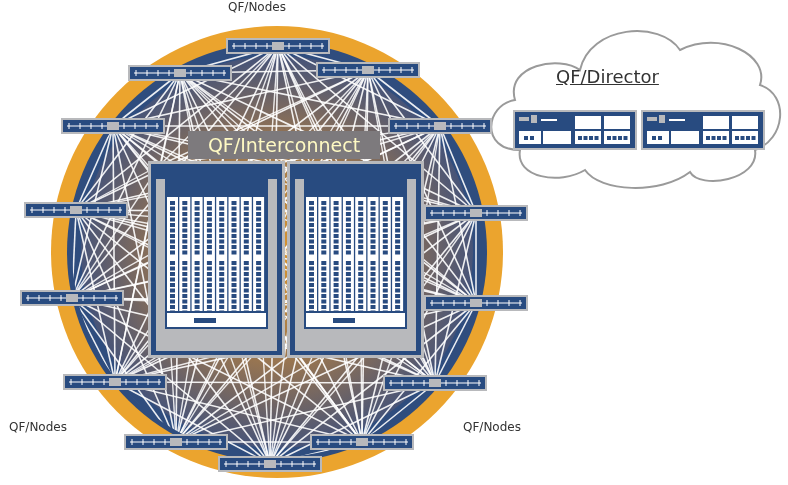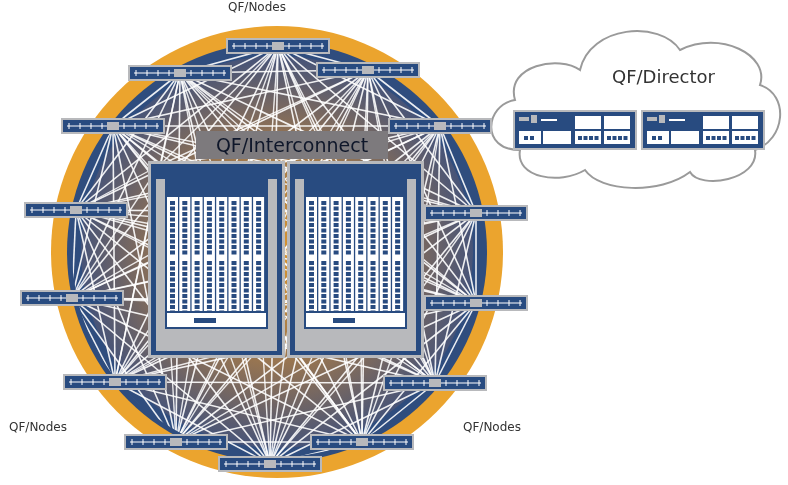--- a/index.html
+++ b/index.html
@@ -1,19 +1,19 @@
 <!DOCTYPE html>
 <html><head>
 <meta charset="utf-8">
 <style>
   html,body{margin:0;padding:0;background:#ffffff;}
   body{width:788px;height:485px;position:relative;overflow:hidden;font-family:"DejaVu Sans","Liberation Sans",sans-serif;}
   #stage{position:absolute;left:0;top:0;width:788px;height:485px;}
   .label{position:absolute;font-size:12px;color:#333;white-space:nowrap;}
-  .ic-label{position:absolute;left:196px;top:131px;width:192px;height:28px;background:#7d7a7d;color:#0f172a;font-size:19px;line-height:28px;text-align:center;}
+  .ic-label{position:absolute;left:188px;top:131px;width:192px;height:28px;background:#7d7a7d;color:#fef9c3;font-size:19px;line-height:28px;text-align:center;}
 </style>
 </head>
 <body>
 
 <div id="stage">
   <svg id="svg" width="788" height="485" viewBox="0 0 788 485" xmlns="http://www.w3.org/2000/svg">
     <defs>
       <radialGradient id="fab" cx="50%" cy="50%" r="50%">
         <stop offset="0%" stop-color="#d9952f"></stop>
         <stop offset="55%" stop-color="#9a7650"></stop>
@@ -821,14 +821,14 @@
           <rect x="722.5" y="136" width="4" height="4" fill="#284b80"></rect>
           <rect x="751.5" y="136" width="4" height="4" fill="#284b80"></rect>
         </g>
       </g>
   </svg>
 
   <div class="label" style="left:228px;top:0px;">QF/Nodes</div>
   <div class="label" style="left:9px;top:420px;">QF/Nodes</div>
   <div class="label" style="left:463px;top:420px;">QF/Nodes</div>
   <div class="ic-label">QF/Interconnect</div>
-  <div class="label" style="left:612px;top:66px;font-size:18px;">QF/Director</div>
+  <div class="label" style="left:556px;top:66px;font-size:18px;text-decoration:underline;">QF/Director</div>
 </div>
 
 </body></html>

